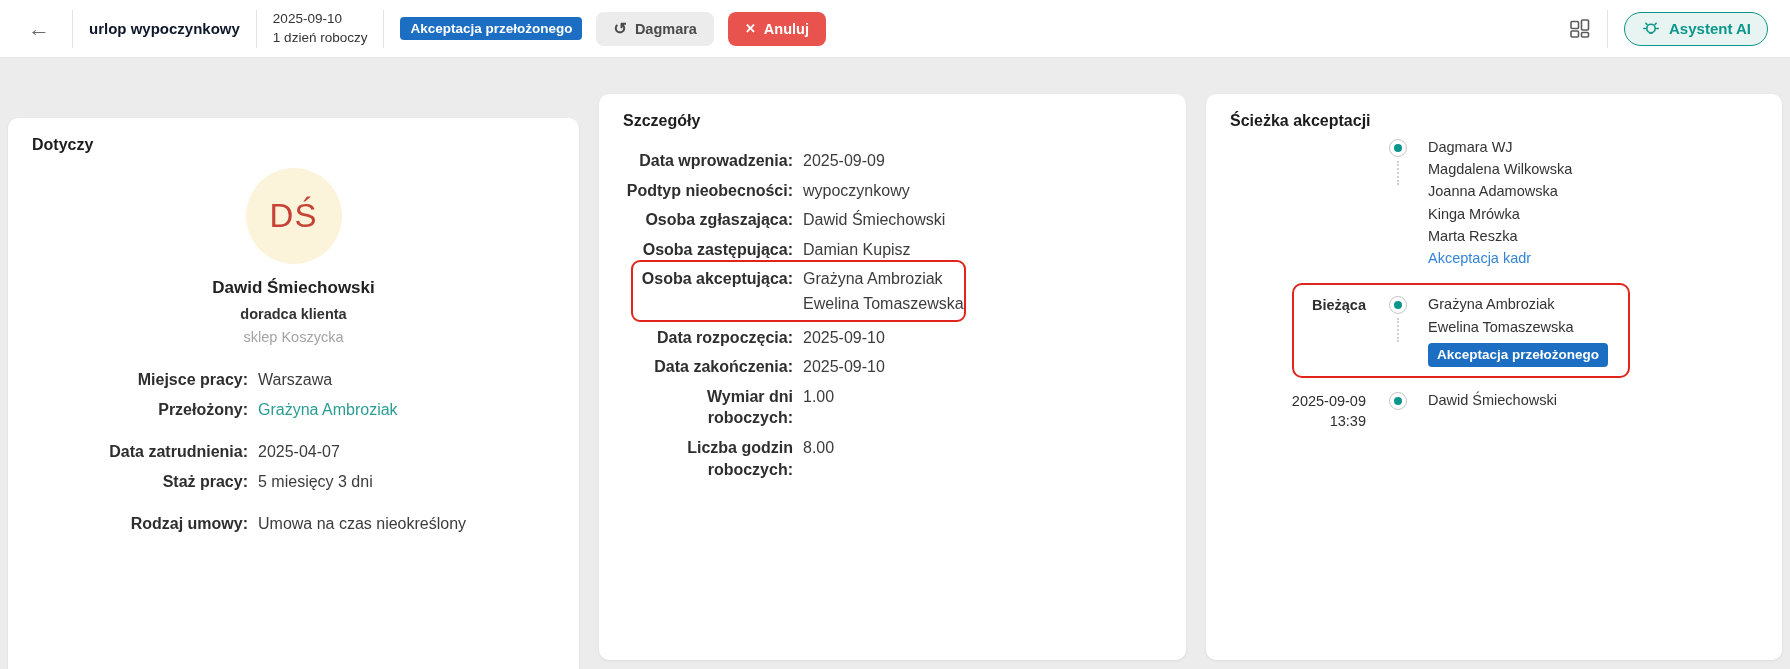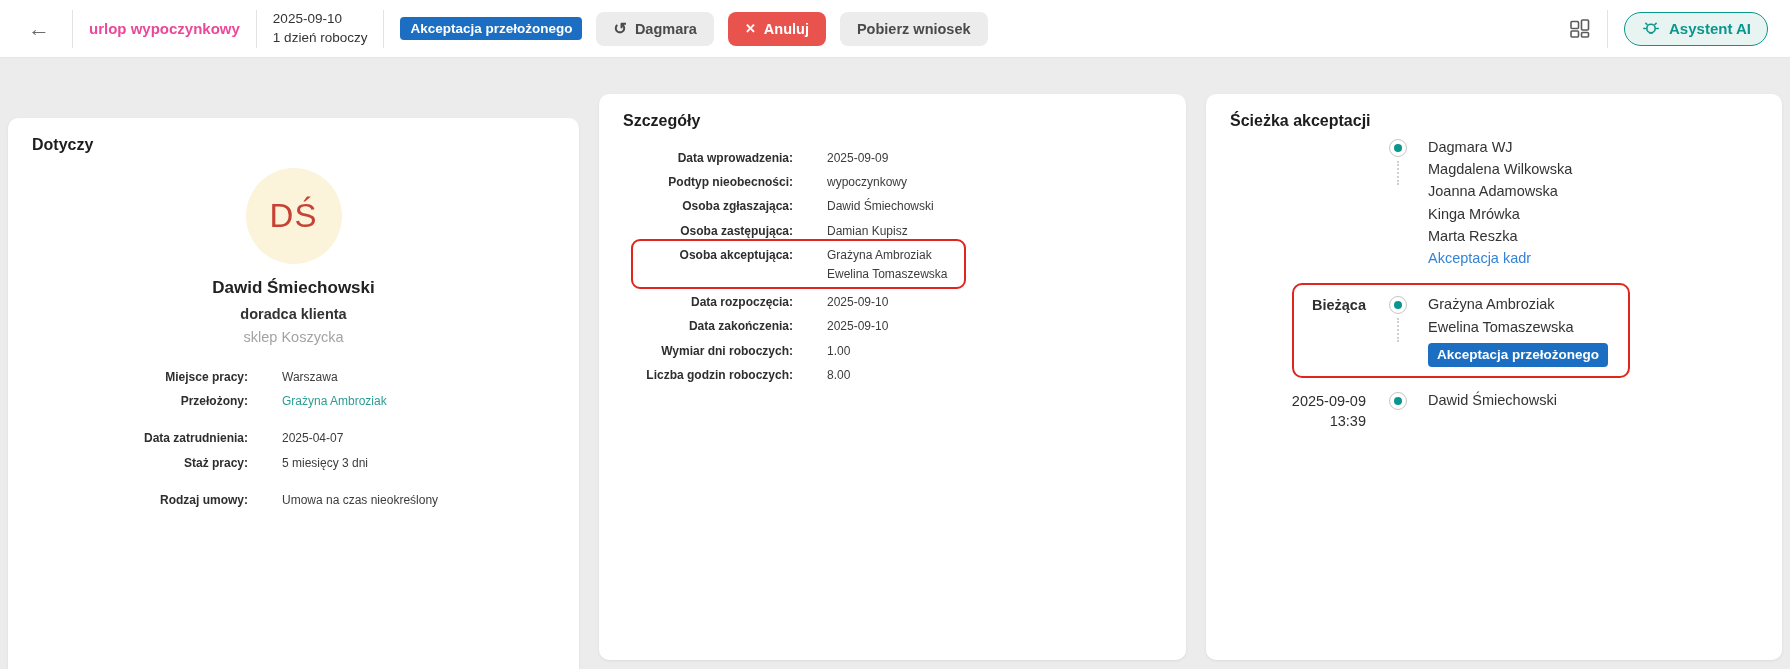--- a/index.html
+++ b/index.html
@@ -10,21 +10,21 @@
     color:#333;
     overflow:hidden;
   }
   
   .topbar {
     height:58px; background:#fff; border-bottom:1px solid #e6e6e6;
     display:flex; align-items:center; padding:0 22px;
   }
   .back-btn { font-size:22px; color:#6b6b6b; cursor:pointer; line-height:1; padding:2px 6px; }
   .vdiv { width:1px; height:38px; background:#e3e3e3; margin:0 16px; }
-  .tb-title { font-size:15px; font-weight:700; color:#ec4899; }
+  .tb-title { font-size:15px; font-weight:700; color:#0f172a; }
   .tb-dates { font-size:13.5px; color:#333; line-height:1.4; }
   .badge-blue {
     background:#1b6ec2; color:#fff; font-size:13.5px; font-weight:600;
     padding:4px 10px; border-radius:4px; white-space:nowrap;
   }
   .tb-btn {
     display:inline-flex; align-items:center; gap:8px;
     font-size:14.5px; font-weight:600; color:#4a4a4a;
     background:#ececec; border:none; border-radius:8px;
     padding:9px 17px; margin-left:14px; cursor:pointer; white-space:nowrap;
@@ -62,21 +62,21 @@
   .avatar {
     width:96px; height:96px; border-radius:50%; background:#fbf3da;
     display:inline-flex; align-items:center; justify-content:center;
     font-size:33px; color:#c64234; letter-spacing:1px;
   }
   .p-name { font-size:17px; font-weight:700; color:#222; margin-top:14px; }
   .p-role { font-size:14.5px; font-weight:600; color:#333; margin-top:8px; }
   .p-unit { font-size:14.5px; color:#a3a3a3; margin-top:7px; }
 
   .fields { margin-top:24px; }
-  .frow { display:flex; margin-bottom:8px; font-size:12px; line-height:1.35;gap:24px; }
+  .frow { display:flex; margin-bottom:8px; font-size:16px; line-height:1.35; }
   .flabel { font-weight:700; color:#2e2e2e; text-align:right; flex-shrink:0; }
   .fvalue { margin-left:10px; color:#3c3c3c; }
   .card1 .flabel { width:216px; }
   .card2 .flabel { width:170px; }
   .group-gap { height:13px; }
   .teal-link { color:#2a9d93; cursor:pointer; }
   .blue-link { color:#3583d6; cursor:pointer; }
 
   
   .hl-row { position:relative; margin-bottom:12px; margin-top:4px; }
@@ -123,23 +123,20 @@
   <span class="vdiv"></span>
   <span class="badge-blue">Akceptacja przełożonego</span>
 
   <button class="tb-btn">
     <span class="ic">↺</span>
     <span>Dagmara</span>
   </button>
   <button class="tb-btn danger">
     <span class="ic" style="font-size:13px;">✕</span>
     <span style="font-weight:700;">Anuluj</span>
-  </button>
-  <button class="tb-btn">
-    <span>Pobierz wniosek</span>
   </button>
 
   <div class="tb-right">
     <span class="grid-icon">
       <svg width="22" height="22" viewBox="0 0 22 22" fill="none" stroke="#5b5b5b" stroke-width="1.6">
         <rect x="2" y="3.5" width="7.5" height="7" rx="1"></rect>
         <rect x="2" y="13" width="7.5" height="6" rx="1"></rect>
         <rect x="12.5" y="2" width="7" height="10" rx="1"></rect>
         <rect x="12.5" y="14.5" width="7" height="4.5" rx="1"></rect>
       </svg>

